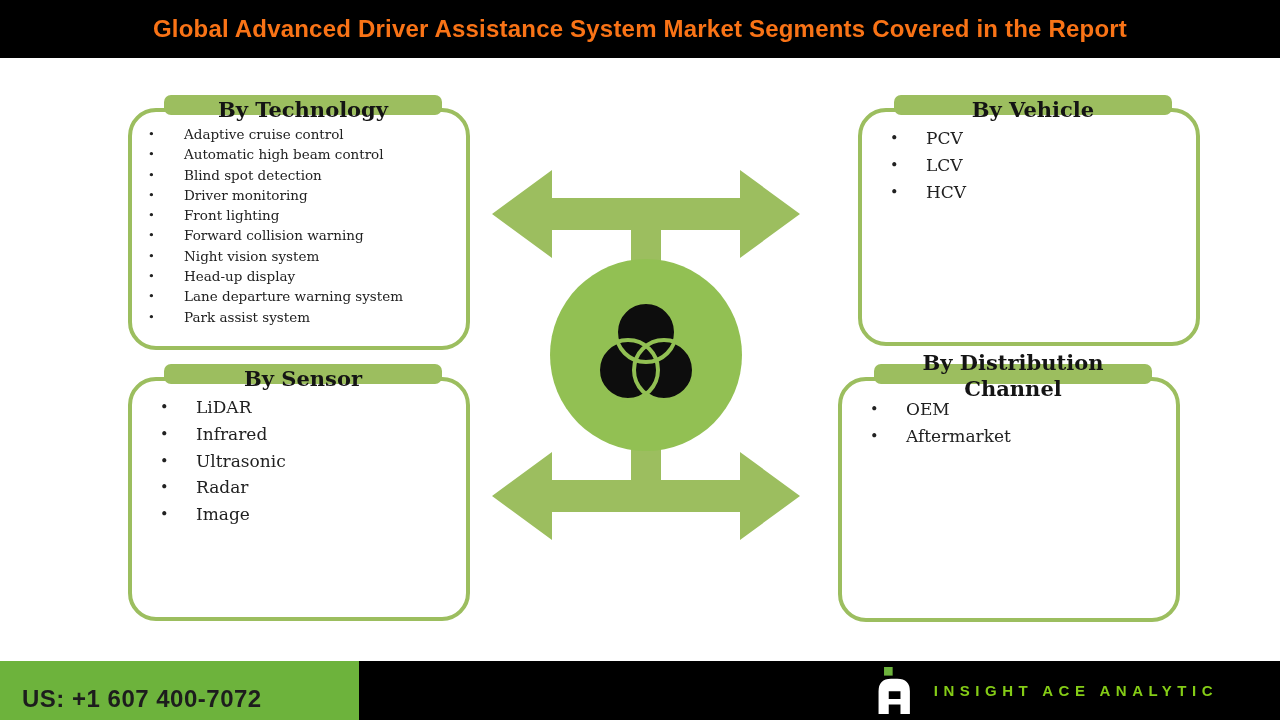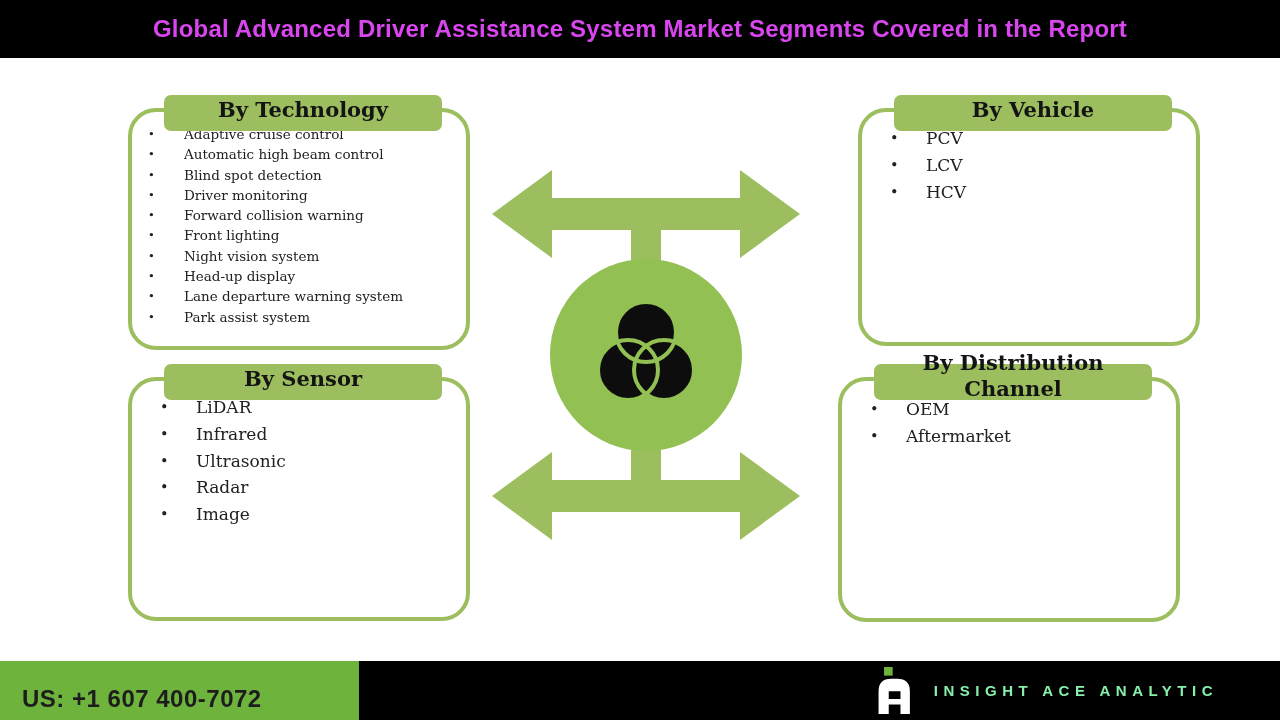--- a/index.html
+++ b/index.html
@@ -2,32 +2,32 @@
 <html style="--header-bg: #000000; --accent-green: #9cbe5f; --circle-green: #92c053; --footer-green: #6db33c; --text-dark: #212121; --tab-text: #141414;"><head>
 <meta charset="utf-8">
 <style>
   html,body{margin:0;padding:0;background:#555;}
   .stage{position:relative;width:1280px;height:720px;background:#ffffff;overflow:hidden;
          font-family:"Liberation Sans",sans-serif;}
 
   
   .hdr{position:absolute;left:0;top:0;width:1280px;height:58px;background:var(--header-bg);
        display:flex;align-items:center;justify-content:center;}
-  .hdr h1{margin:0;color:#d946ef;font-size:24px;font-weight:700;letter-spacing:.2px;white-space:nowrap;}
+  .hdr h1{margin:0;color:#f97316;font-size:24px;font-weight:700;letter-spacing:.2px;white-space:nowrap;}
 
   
   .center-svg{position:absolute;left:0;top:0;width:1280px;height:720px;pointer-events:none;}
   .gshape{fill:var(--accent-green);}
   .gcircle{fill:var(--circle-green);}
   .venn-fill{fill:#0d0d0d;}
   .venn-ring{fill:none;stroke:var(--circle-green);stroke-width:4;}
 
   
   .seg-box{position:absolute;border:4px solid var(--accent-green);border-radius:28px;background:#fff;}
-  .tab{position:absolute;left:32px;width:278px;height:36px;top:-17px;background:var(--accent-green);
+  .tab{position:absolute;left:32px;width:278px;height:20px;top:-17px;background:var(--accent-green);
        border-radius:7px;text-align:center;}
   .tab-label{display:block;line-height:29px;font-family:"DejaVu Serif",serif;font-weight:700;
              font-size:21px;color:var(--tab-text);white-space:nowrap;}
   .tab-label.two-line{position:absolute;left:50%;transform:translateX(-50%);top:-14px;width:190px;
                       line-height:26px;white-space:normal;}
   .seg-box ul{margin:0;padding:0;list-style:none;font-family:"DejaVu Serif",serif;color:var(--text-dark);}
   .seg-box li{display:flex;align-items:flex-end;padding-left:16px;}
   .dot{width:36px;flex:0 0 36px;}
   .dot::before{content:"\2022";font-size:.85em;}
   ul.small{padding-top:12px;font-size:13.5px;}
@@ -35,21 +35,21 @@
   ul.big{padding-top:13px;font-size:17px;}
   ul.big li{line-height:25.8px;padding-left:28px;}
   ul.pt15{padding-top:15px;}
 
   
   .ftr{position:absolute;left:0;top:661px;width:1280px;height:59px;background:var(--header-bg);}
   .phone-box{position:absolute;left:0;top:0;width:359px;height:75px;background:var(--footer-green);
              display:flex;align-items:center;padding-left:22px;box-sizing:border-box;}
   .phone-box span{font-size:24px;font-weight:700;color:#1d1d1d;letter-spacing:.5px;}
   .brand{position:absolute;right:62px;top:0;height:59px;display:flex;align-items:center;gap:18px;}
-  .brand-text{color:#86efac;font-size:15px;font-weight:700;letter-spacing:5.5px;white-space:nowrap;}
+  .brand-text{color:#84cc16;font-size:15px;font-weight:700;letter-spacing:5.5px;white-space:nowrap;}
 </style>
 </head>
 <body>
 
 <div class="stage">
 
   <div class="hdr">
     <h1>Global Advanced Driver Assistance System Market Segments Covered in the Report</h1>
   </div>
 
@@ -83,25 +83,25 @@
       <li>
           <span class="dot"></span>
           <span>Blind spot detection</span>
         </li>
       <li>
           <span class="dot"></span>
           <span>Driver monitoring</span>
         </li>
       <li>
           <span class="dot"></span>
-          <span>Forward collision warning</span>
+          <span>Front lighting</span>
         </li>
       <li>
           <span class="dot"></span>
-          <span>Front lighting</span>
+          <span>Forward collision warning</span>
         </li>
       <li>
           <span class="dot"></span>
           <span>Night vision system</span>
         </li>
       <li>
           <span class="dot"></span>
           <span>Head-up display</span>
         </li>
       <li>

